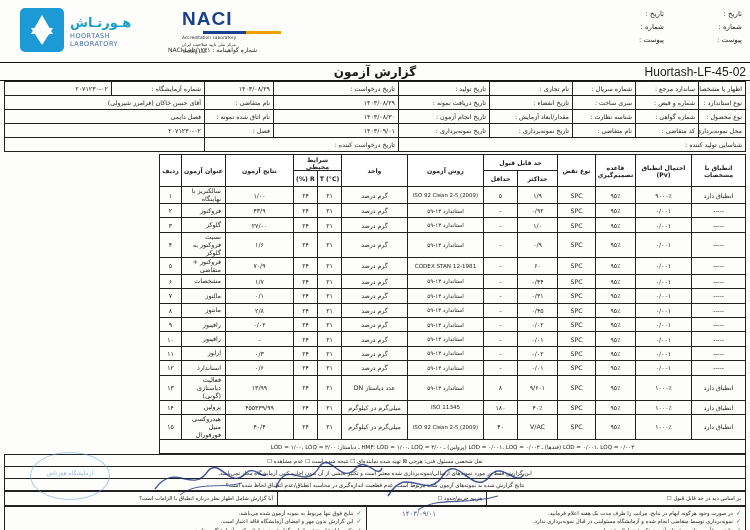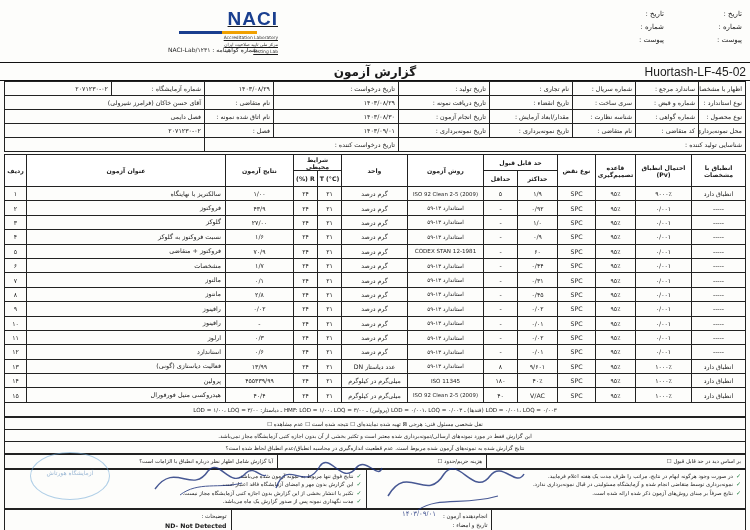--- a/index.html
+++ b/index.html
@@ -10,21 +10,21 @@
     -webkit-font-smoothing:antialiased;
   }
   .page{position:relative;width:750px;height:530px;background:#fdfdfb;}
 
   
   .hdr{position:relative;height:62px;}
   .hdr-left{position:absolute;right:86px;top:8px;font-size:7px;line-height:13px;text-align:right;}
   .hdr-left div{white-space:nowrap;}
   .hdr-left2{position:absolute;right:8px;top:8px;font-size:7px;line-height:13px;text-align:right;}
   .hdr-logos{position:absolute;left:0;top:4px;width:330px;height:54px;}
-  .naci{position:absolute;left:158px;top:4px;width:120px;text-align:right;text-decoration:underline;}
+  .naci{position:absolute;left:182px;top:4px;width:120px;text-align:left;}
   .naci .n-word{font-family:"Liberation Sans",sans-serif;font-weight:bold;font-size:19px;color:#1a3f8f;letter-spacing:1px;}
   .naci .n-sub{font-size:4.4px;color:#333;line-height:6px;margin-top:1px;}
   .naci-bar{width:78px;height:3px;margin:1px auto 0;background:linear-gradient(90deg,#1a3f8f 0 55%,#f0a000 55% 100%);}
   .hoorlogo{position:absolute;left:20px;top:2px;width:140px;height:50px;}
   .hx{position:absolute;left:0;top:2px;width:44px;height:44px;background:#1b9ad6;border-radius:5px;}
   .hx:before{content:"";position:absolute;left:11px;top:7px;width:0;height:0;border-left:11px solid transparent;border-right:11px solid transparent;border-bottom:19px solid #fff;}
   .hx:after{content:"";position:absolute;left:11px;top:20px;width:0;height:0;border-left:11px solid transparent;border-right:11px solid transparent;border-top:17px solid #fff;}
   .hname{position:absolute;left:50px;top:9px;text-align:left;}
   .hname .fa{font-size:13px;color:#18a0c8;font-weight:bold;}
   .hname .en{font-size:6.5px;color:#3b6ea8;letter-spacing:.5px;margin-top:2px;}
@@ -35,21 +35,21 @@
   .doccode{position:absolute;right:4px;top:2px;font-size:12px;font-family:"Liberation Sans",sans-serif;}
   .doctitle{position:absolute;left:0;right:0;top:2px;text-align:center;font-size:12px;font-weight:bold;}
 
   
   table{border-collapse:collapse;}
   .info{width:742px;margin:0 4px;table-layout:fixed;}
   .info td{border:1px solid #222;font-size:6.3px;padding:1px 3px;height:11px;white-space:nowrap;overflow:hidden;}
   .info .lbl{text-align:right;}
 
   
-  .res{width:742px;margin:2px 4px 0;table-layout:fixed;padding-left:40px;}
+  .res{width:587px;margin:2px 4px 0;table-layout:fixed;padding-left:40px;}
   .res th,.res td{border:1px solid #222;font-size:6.2px;text-align:center;padding:0 1px;height:13.4px;overflow:hidden;}
   .res th{font-size:6.2px;font-weight:bold;background:#fff;height:15px;}
   .res td.name{text-align:right;padding-right:4px;font-size:6.4px;}
   .res td.two{line-height:6.2px;font-size:5.4px;}
   .res td.small{font-size:5.6px;}
 
   
   .notes{width:742px;margin:0 4px;table-layout:fixed;}
   .notes td{border:1px solid #222;font-size:5.5px;padding:1.5px 4px;text-align:right;line-height:8px;}
   .notes td.c{text-align:center;}
@@ -87,20 +87,27 @@
 
     <div class="hdr-logos">
       <div class="naci">
         <div class="n-word">NACI</div>
         <div class="naci-bar"></div>
         <div class="n-sub">Accreditation Laboratory</div>
         <div class="n-sub">مرکز ملی تایید صلاحیت ایران</div>
         <div class="n-sub">Testing Lab</div>
       </div>
 
+      <div class="hoorlogo">
+        <div class="hx"></div>
+        <div class="hname">
+          <div class="fa">هـورتـاش</div>
+          <div class="en">HOORTASH LABORATORY</div>
+        </div>
+      </div>
       <div class="lab-code">شماره گواهینامه : NACI-Lab/۱۲۳۱</div>
     </div>
   </div>
 
   <div class="titleband">
     <div class="doccode">Huortash-LF-45-02</div>
     <div class="doctitle">گزارش آزمون</div>
   </div>
 
   <table class="info">

